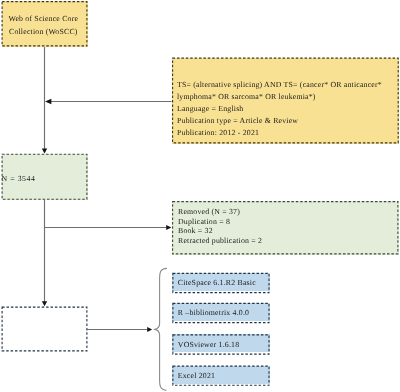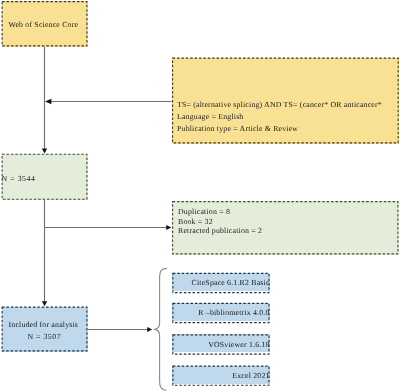--- a/index.html
+++ b/index.html
@@ -19,33 +19,33 @@
   .dby{stroke:#3b3524;}
   .dbg{stroke:#3f4a36;}
   .dbb{stroke:#1f3346;}
 
   .box{font-size:7.8px;letter-spacing:0.2px;}
   #b-source{left:1.5px;top:1px;width:86px;height:45.5px;
      background:#F9E194;border:0;outline:0;
      line-height:13px;padding:2.4px 4.4px 0 2px;text-align:center;}
   #b-query{left:172px;top:57.5px;width:226.8px;height:86px;
      background:#F9E194;border:0;outline:0;
-     line-height:12.2px;padding:8px 5px;justify-content:flex-end;}
+     line-height:12.2px;padding:21px 5px;justify-content:space-between;}
   #b-n3544{left:1.5px;top:153.6px;width:86px;height:46.2px;
      background:#E3EDD9;border:0;outline:0;
      text-align:left;padding-top:3.6px;letter-spacing:0.55px;}
   #b-removed{left:172px;top:201px;width:226.5px;height:53.5px;
      background:#E3EDD9;border:0;outline:0;
      line-height:9.8px;padding:5.8px 6px;justify-content:flex-start;}
   #b-included{left:1.5px;top:306.5px;width:86px;height:45px;
      background:#BFD8EC;border:0;outline:0;
      line-height:12.6px;text-align:center;padding:4.6px 2.4px 0 0;}
   .nline{letter-spacing:0.5px;padding-left:2px;}
   .sw{left:172.3px;width:97.3px;height:18px;background:#BFD8EC;
-      border:0;outline:0;padding-left:5.5px;padding-top:2px;text-align:right;}
+      border:0;outline:0;padding-left:5.5px;padding-top:2px;}
 </style>
 </head>
 <body>
 
 <div id="stage">
 
   <svg class="layer" viewBox="0 0 400 392">
     <line class="ln" x1="44.5" y1="46.5" x2="44.5" y2="149"></line>
     <polygon class="ah" points="41.8,148.4 47.2,148.4 44.5,153.4"></polygon>
     <line class="ln" x1="171.5" y1="101.5" x2="51" y2="101.5"></line>
@@ -54,42 +54,42 @@
     <polygon class="ah" points="41.8,301.2 47.2,301.2 44.5,306.2"></polygon>
     <line class="ln" x1="44.5" y1="227.5" x2="166.5" y2="227.5"></line>
     <polygon class="ah" points="166.2,225 166.2,230 171.4,227.5"></polygon>
     <line class="ln" x1="87.4" y1="329.5" x2="147.5" y2="329.5"></line>
     <polygon class="ah" points="147.2,327 147.2,332 152.2,329.5"></polygon>
     <path class="brace" d="M166.9,268.4 C163.6,268.5 161.6,269.6 160.6,271.6 C159.9,273.1 159.7,275.2 159.6,277.6 L159.6,323.6 C159.7,326.4 158.4,328.4 155.0,329.4 C158.4,330.4 159.7,332.4 159.6,335.2 L159.6,381 C159.6,383.4 159.8,385.5 160.6,387 C161.6,389 163.6,390.1 166.5,390.2"></path>
   </svg>
 
   <div class="box ctr" id="b-source">
     <div>Web of Science Core</div>
+    <div>Collection (WoSCC)</div>
   </div>
 
   <div class="box" id="b-query">
     <div>TS= (alternative splicing) AND TS= (cancer* OR anticancer*</div>
+    <div>lymphoma* OR sarcoma* OR leukemia*)</div>
     <div>Language = English</div>
     <div>Publication type = Article &amp; Review</div>
+    <div>Publication: 2012 - 2021</div>
   </div>
 
   <div class="box ctr" id="b-n3544">
     <div>N = 3544</div>
   </div>
 
   <div class="box" id="b-removed">
+    <div>Removed (N = 37)</div>
     <div>Duplication = 8</div>
     <div>Book = 32</div>
     <div>Retracted publication = 2</div>
   </div>
 
-  <div class="box ctr" id="b-included">
-    <div>Included for analysis</div>
-    <div class="nline">N = 3507</div>
-  </div>
 
   <div class="box sw" style="top:272.8px">
     <div>CiteSpace 6.1.R2 Basic</div>
   </div>
   <div class="box sw" style="top:302.8px">
     <div>R –bibliometrix  4.0.0</div>
   </div>
   <div class="box sw" style="top:334.3px">
     <div>VOSviewer  1.6.18</div>
   </div>

